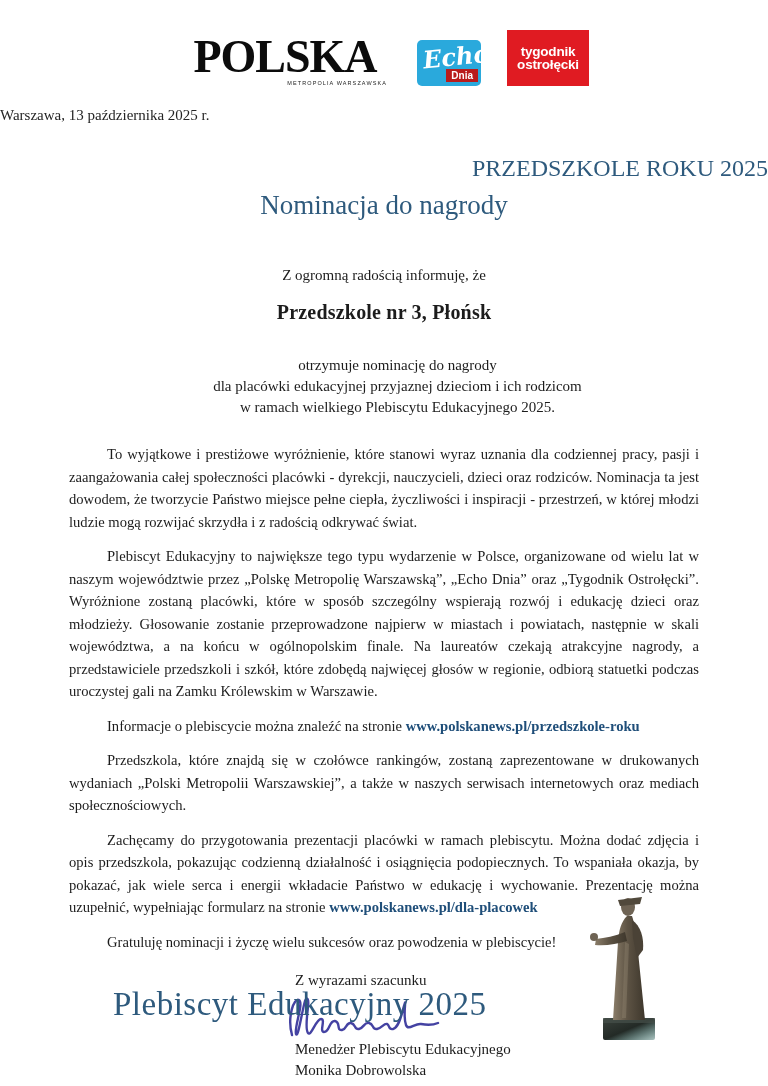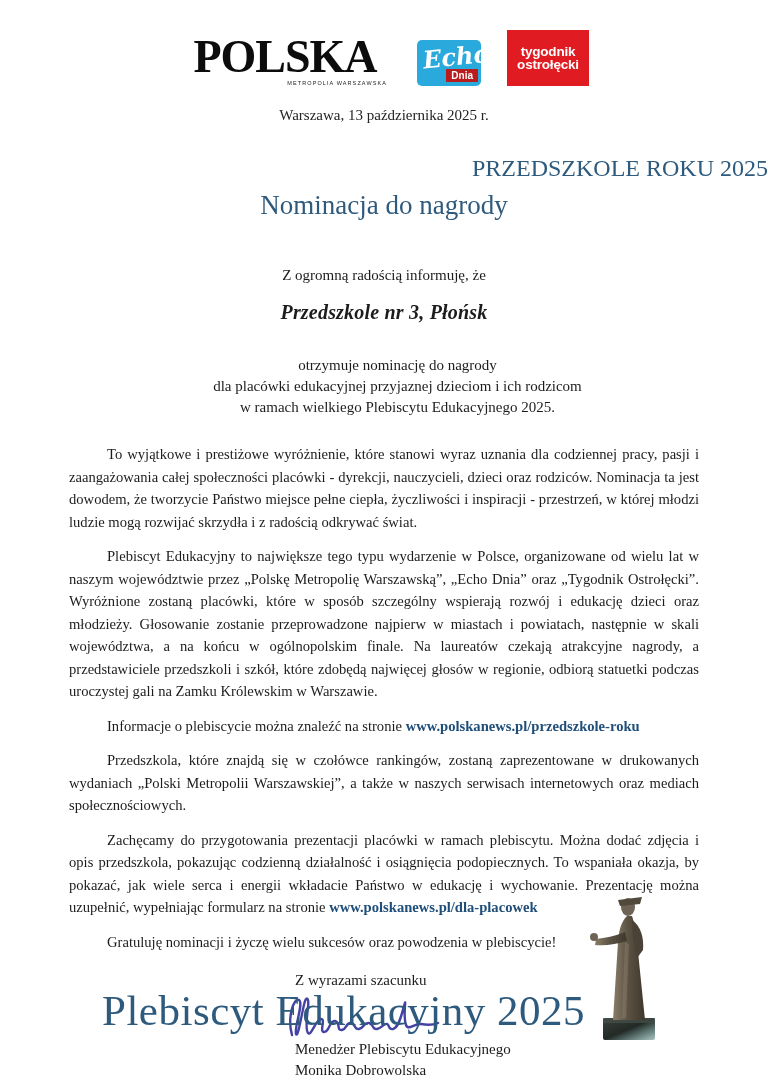--- a/index.html
+++ b/index.html
@@ -43,46 +43,46 @@
     font-family:"Liberation Sans",sans-serif;font-weight:700;
     font-size:10px;padding:1px 5px;
   }
   .tyg-logo{
     width:82px;height:56px;margin-top:3px;background:#e01b22;
     display:flex;flex-direction:column;justify-content:center;align-items:center;
     font-family:"Liberation Sans",sans-serif;font-weight:700;
     color:#fff;font-size:13.5px;line-height:13.5px;letter-spacing:-0.2px;
   }
   
-  .date-line{text-align:center;margin-top:21px;font-size:15px;color:#242424;}
+  .date-line{margin-top:21px;font-size:15px;color:#242424;}
   .main-title{
     text-align:right;margin-top:25px;
     font-size:24px;line-height:38px;color:#2e5a7d;font-weight:400;
   }
   .sub-title{text-align:center;font-size:27px;line-height:30px;color:#2e5a7d;margin-top:3px;}
   
   .intro-1{text-align:center;margin-top:47px;font-size:15px;}
-  .nominee{text-align:center;margin-top:17px;font-size:20px;font-weight:700;letter-spacing:0.2px;font-style:italic;}
+  .nominee{text-align:center;margin-top:17px;font-size:20px;font-weight:700;letter-spacing:0.2px;}
   .intro-rest{text-align:center;margin-top:31px;font-size:15px;line-height:21px;margin-left:27px;}
   
   .body-text{padding:0 69px;}
   .body-text p{
     margin:0;margin-top:12px;
     font-size:14.6px;line-height:22.5px;
     text-align:justify;text-indent:38px;
   }
   .body-text p.first{margin-top:25px;}
   a.doc-link{color:#1f4e79;font-weight:700;text-decoration:none;}
   
   .sig-block{margin-left:295px;margin-top:17px;font-size:15px;line-height:21px;}
   .sig-image{margin:2px 0 0 -10px;height:46px;}
   
   .footer-banner{
-    position:absolute;left:102px;top:986px;
-    font-size:43px;color:#2e5a7d;letter-spacing:0.5px;white-space:nowrap;
+    position:absolute;left:113px;top:986px;
+    font-size:33px;color:#2e5a7d;letter-spacing:0.5px;white-space:nowrap;
   }
   .statue{position:absolute;left:583px;top:892px;}
 </style>
 </head>
 <body>
 
 <div class="page">
 
   <div class="logo-row">
     <div class="polska-logo">

